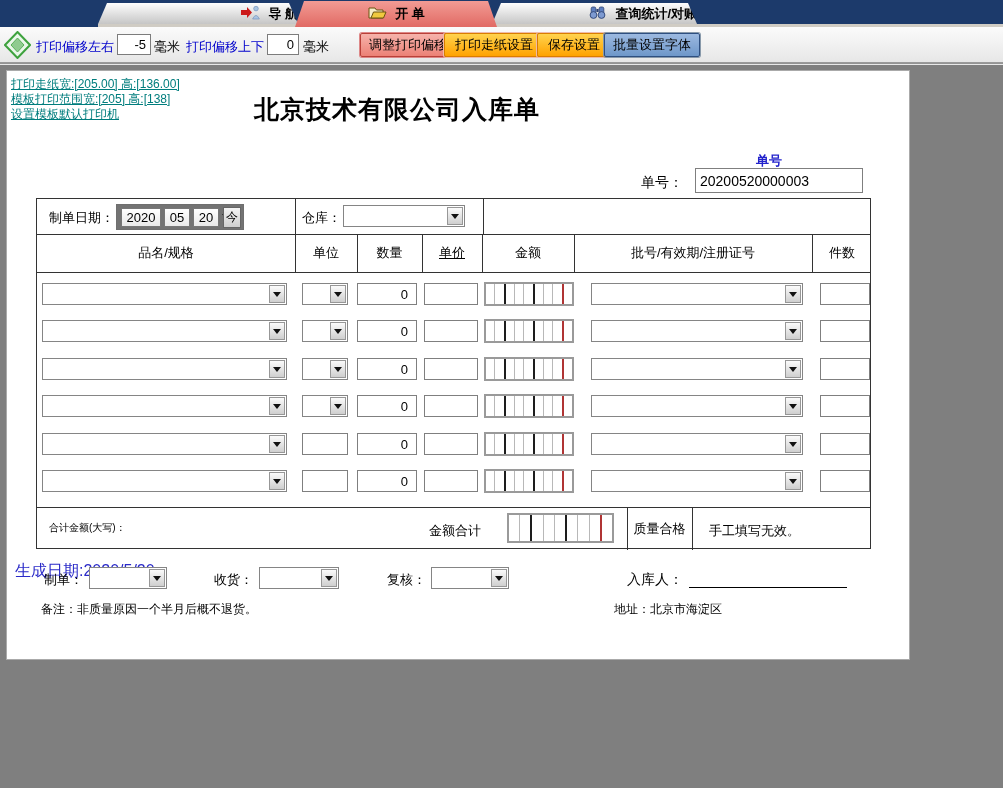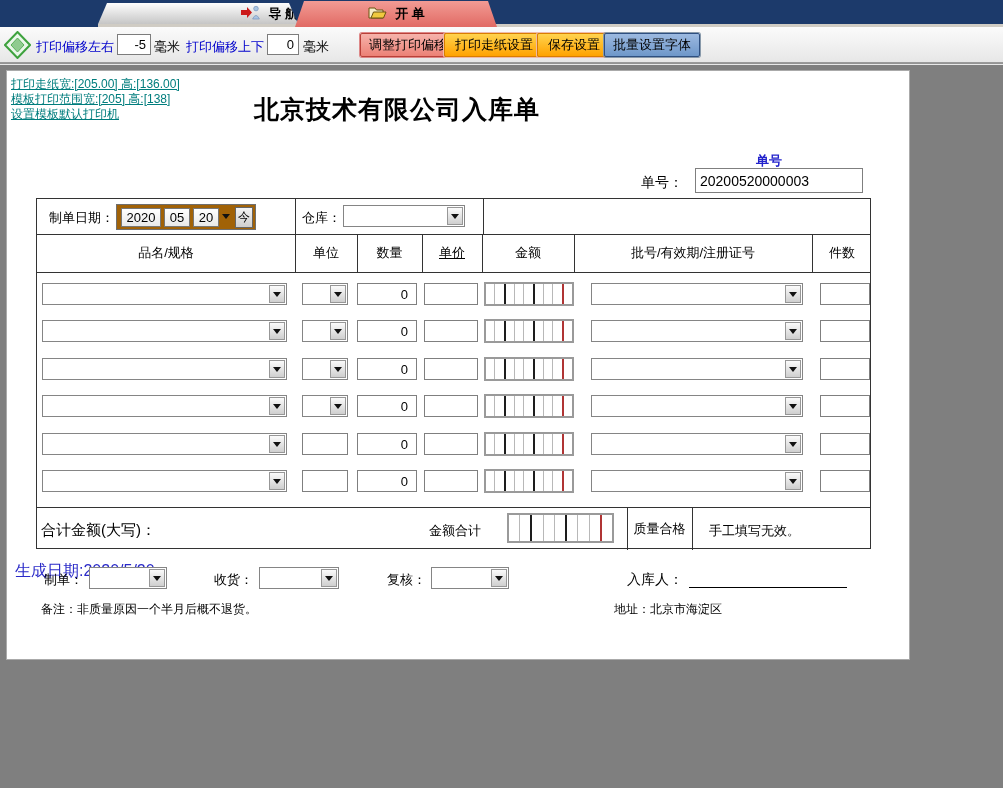--- a/index.html
+++ b/index.html
@@ -60,21 +60,21 @@
     border-top:5px solid #111; }
 
   .cell-input { position:absolute; height:22px; background:#fff; border:1px solid #7f7f7f;
     font-family:inherit; font-size:13px; }
   .qty { text-align:right; padding-right:8px; }
 
   .money-grid { position:absolute; display:flex; background:#fff; border:2px solid #9a9a9a; }
   .mg-cell { flex:1 1 0; }
 
   
-  .datew { position:absolute; left:79px; top:5px; width:140px; height:26px; background:#a16207;
+  .datew { position:absolute; left:79px; top:5px; width:128px; height:26px; background:#737373;
     border:1px solid #6f6f6f; }
   .date-box { position:absolute; top:3px; height:19px; background:linear-gradient(#ffffff,#e9e9e9);
     border:1px solid #777; display:flex; align-items:center; justify-content:center; font-size:13px; }
   .today-btn { position:absolute; top:2px; right:2px; width:18px; height:21px;
     background:linear-gradient(#f4f4f4,#cfcfcf); border:1px solid #666; font-size:12px;
     display:flex; align-items:center; justify-content:center; cursor:pointer; }
 
   .watermark { position:absolute; color:#2a2ac8; white-space:nowrap; }
   .sign-label { position:absolute; top:500px; color:#000; font-size:13px; }
   .underline { position:absolute; height:1px; background:#000; }
@@ -102,20 +102,32 @@
     <div class="tab active" style="left:295px; width:202px;">
       <span>
         <svg width="20" height="15" viewBox="0 0 20 15">
           <path d="M2,13 L2,3 L8,3 L9.5,5 L16,5 L16,13 Z" fill="#f7eec9" stroke="#6b5410" stroke-width="1"></path>
           <path d="M4,13 L6.5,7 L19,7 L16.5,13 Z" fill="#f0c93f" stroke="#6b5410" stroke-width="1"></path>
         </svg>
       </span>
       <span>开 单</span>
     </div>
 
+    <div class="tab inactive" style="left:492px; width:205px;">
+      <span>
+        <svg width="19" height="15" viewBox="0 0 19 15">
+          <rect x="3.2" y="2" width="4.6" height="6" rx="1.5" fill="#5e7fc0" stroke="#2c4273" stroke-width="0.8"></rect>
+          <rect x="11.2" y="2" width="4.6" height="6" rx="1.5" fill="#5e7fc0" stroke="#2c4273" stroke-width="0.8"></rect>
+          <circle cx="5.5" cy="10" r="3.4" fill="#7d9ad1" stroke="#2c4273" stroke-width="0.9"></circle>
+          <circle cx="13.5" cy="10" r="3.4" fill="#7d9ad1" stroke="#2c4273" stroke-width="0.9"></circle>
+          <rect x="8.4" y="4" width="2.2" height="3" fill="#2c4273"></rect>
+        </svg>
+      </span>
+      <span>查询统计/对账</span>
+    </div>
   </div>
 
   <div class="toolbar">
     <span style="position:absolute; left:4px; top:4px;">
       <svg width="27" height="28" viewBox="0 0 27 28">
         <polygon points="13.5,1 26,14 13.5,27 1,14" fill="#eaf7ea" stroke="#3ea23e" stroke-width="2"></polygon>
         <polygon points="13.5,7 20,14 13.5,21 7,14" fill="#8fcb8f" stroke="#57b057" stroke-width="1"></polygon>
       </svg>
     </span>
 
@@ -403,21 +415,21 @@
     <div class="combo" style="left:554px; top:271px; width:212px;">
       <div class="combo-btn">
                 <div class="arr"></div>
               </div>
             </div>
     <input class="cell-input" style="left: 783px; top: 271px; width: 50px;">
   </div>
 
         <div class="vline" style="left:590px; top:308px; height:43px;"></div>
         <div class="vline" style="left:655px; top:308px; height:43px;"></div>
-        <span class="black-label" style="left:4px; top:322px; font-size:15px;">合计金额(大写)：</span>
+        <span class="black-label" style="left:12px; top:322px; font-size:10px;">合计金额(大写)：</span>
         <span class="black-label" style="left:392px; top:323px;">金额合计</span>
         <div class="money-grid" style="left:470px; top:314px; width:107px; height:30px;">
             <div class="mg-cell"></div>
             <div style="width: 1px; background: rgb(184, 184, 184); flex: 0 0 auto;"></div>
             <div class="mg-cell"></div>
             <div style="width: 2px; background: rgb(29, 29, 29); flex: 0 0 auto;"></div>
             <div class="mg-cell"></div>
             <div style="width: 1px; background: rgb(184, 184, 184); flex: 0 0 auto;"></div>
             <div class="mg-cell"></div>
             <div style="width: 1px; background: rgb(184, 184, 184); flex: 0 0 auto;"></div>

